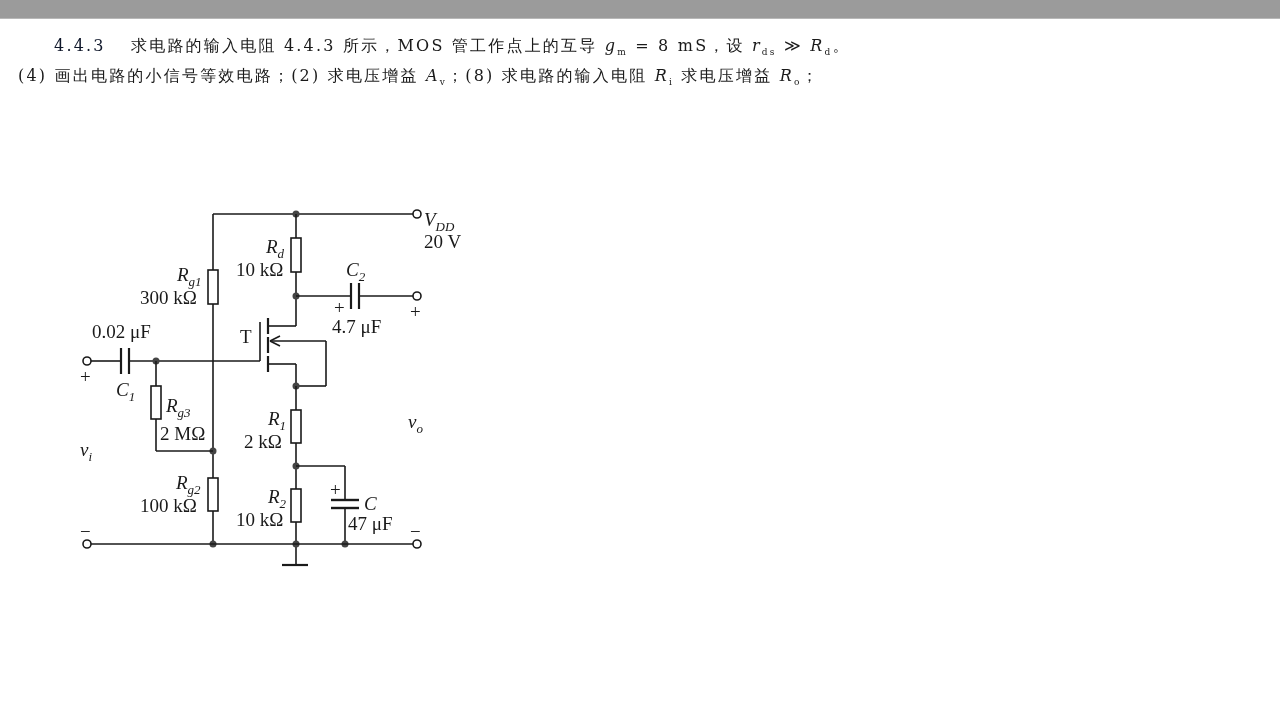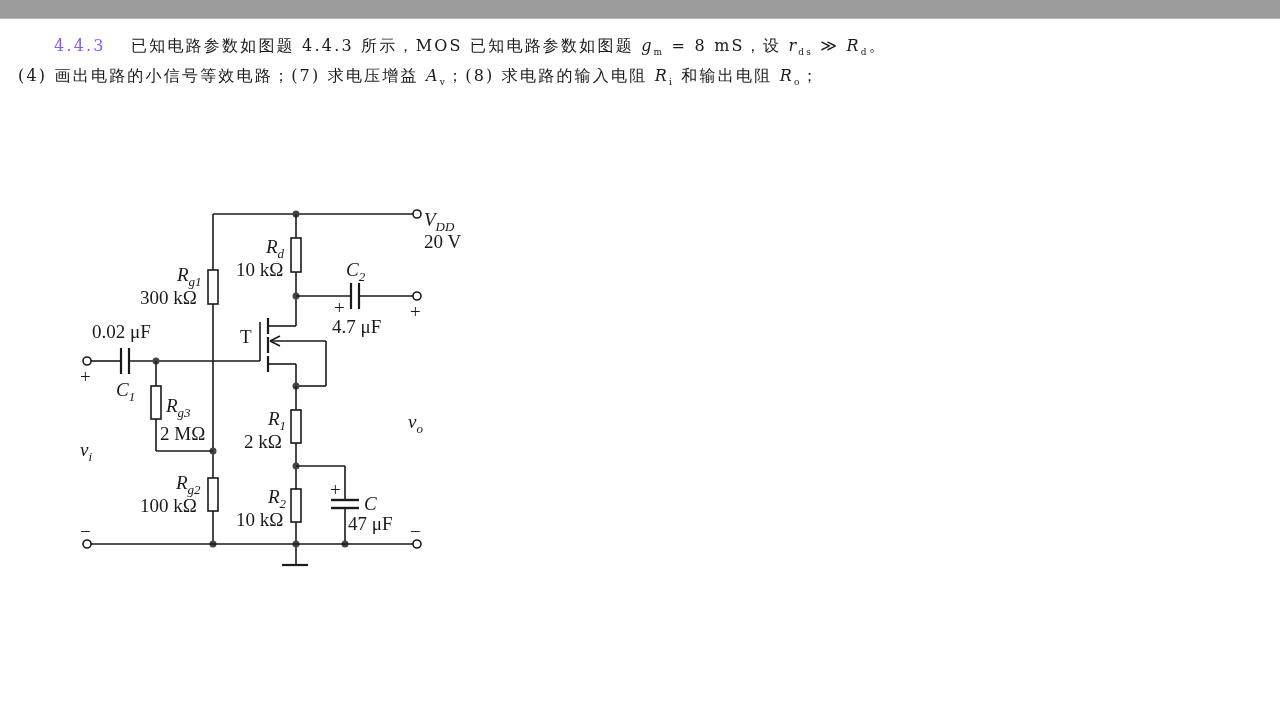--- a/index.html
+++ b/index.html
@@ -3,40 +3,40 @@
 <meta charset="utf-8">
 <style>
   html, body { margin:0; padding:0; }
   body { width:1280px; height:720px; background:#ffffff; position:relative; overflow:hidden;
          font-family:"DejaVu Serif", serif; color:#1a1a1a; }
   .topbar { position:absolute; left:0; top:0; width:1280px; height:18px; background:#9b9b9b;
             border-bottom:1px solid #b8b8b8; }
   .line { position:absolute; left:18px; font-size:16px; letter-spacing:2.2px; white-space:nowrap; }
   .line1 { top:36px; }
   .line2 { top:66px; }
-  .pnum { color:#8b5cf6; margin-left:36px; margin-right:18px; }
+  .pnum { color:#0f172a; margin-left:36px; margin-right:18px; }
   .it { font-style:italic; font-family:"DejaVu Serif", serif; }
   sub { font-size:9px; }
   .circuit { position:absolute; left:0; top:0; }
   .lbl { font-family:"Liberation Serif", serif; font-size:19px; fill:#1a1a1a; }
   .lbli { font-family:"Liberation Serif", serif; font-size:19px; font-style:italic; fill:#1a1a1a; }
   .sub { font-family:"Liberation Serif", serif; font-size:13px; fill:#1a1a1a; }
 </style>
 </head>
 <body>
 
 <div class="topbar"></div>
 
 <div class="line line1">
   <span class="pnum">4.4.3</span>
-  <span>已知电路参数如图题 4.4.3 所示，MOS 已知电路参数如图题 </span><span class="it">g</span><sub>m</sub><span> = 8 mS，设 </span><span class="it">r</span><sub>ds</sub><span> ≫ </span><span class="it">R</span><sub>d</sub><span>。</span>
+  <span>求电路的输入电阻 4.4.3 所示，MOS 管工作点上的互导 </span><span class="it">g</span><sub>m</sub><span> = 8 mS，设 </span><span class="it">r</span><sub>ds</sub><span> ≫ </span><span class="it">R</span><sub>d</sub><span>。</span>
 </div>
 
 <div class="line line2">
-  <span>(4) 画出电路的小信号等效电路；</span><span>(7) 求电压增益 </span><span class="it">A</span><sub>v</sub><span>；</span><span>(8) 求电路的输入电阻 </span><span class="it">R</span><sub>i</sub><span> 和输出电阻 </span><span class="it">R</span><sub>o</sub><span>；</span>
+  <span>(4) 画出电路的小信号等效电路；</span><span>(2) 求电压增益 </span><span class="it">A</span><sub>v</sub><span>；</span><span>(8) 求电路的输入电阻 </span><span class="it">R</span><sub>i</sub><span> 求电压增益 </span><span class="it">R</span><sub>o</sub><span>；</span>
 </div>
 
 <svg class="circuit" width="1280" height="720" stroke="#1a1a1a" stroke-width="1.6" fill="none">
 
   <line x1="213" y1="214" x2="413" y2="214"></line>
   <circle cx="296" cy="214" r="3.5" fill="#444" stroke="none"></circle>
   <circle cx="417" cy="214" r="4" fill="#fff"></circle>
 
   <line x1="213" y1="214" x2="213" y2="270"></line>
   <rect x="208" y="270" width="10" height="34" fill="#fff"></rect>

